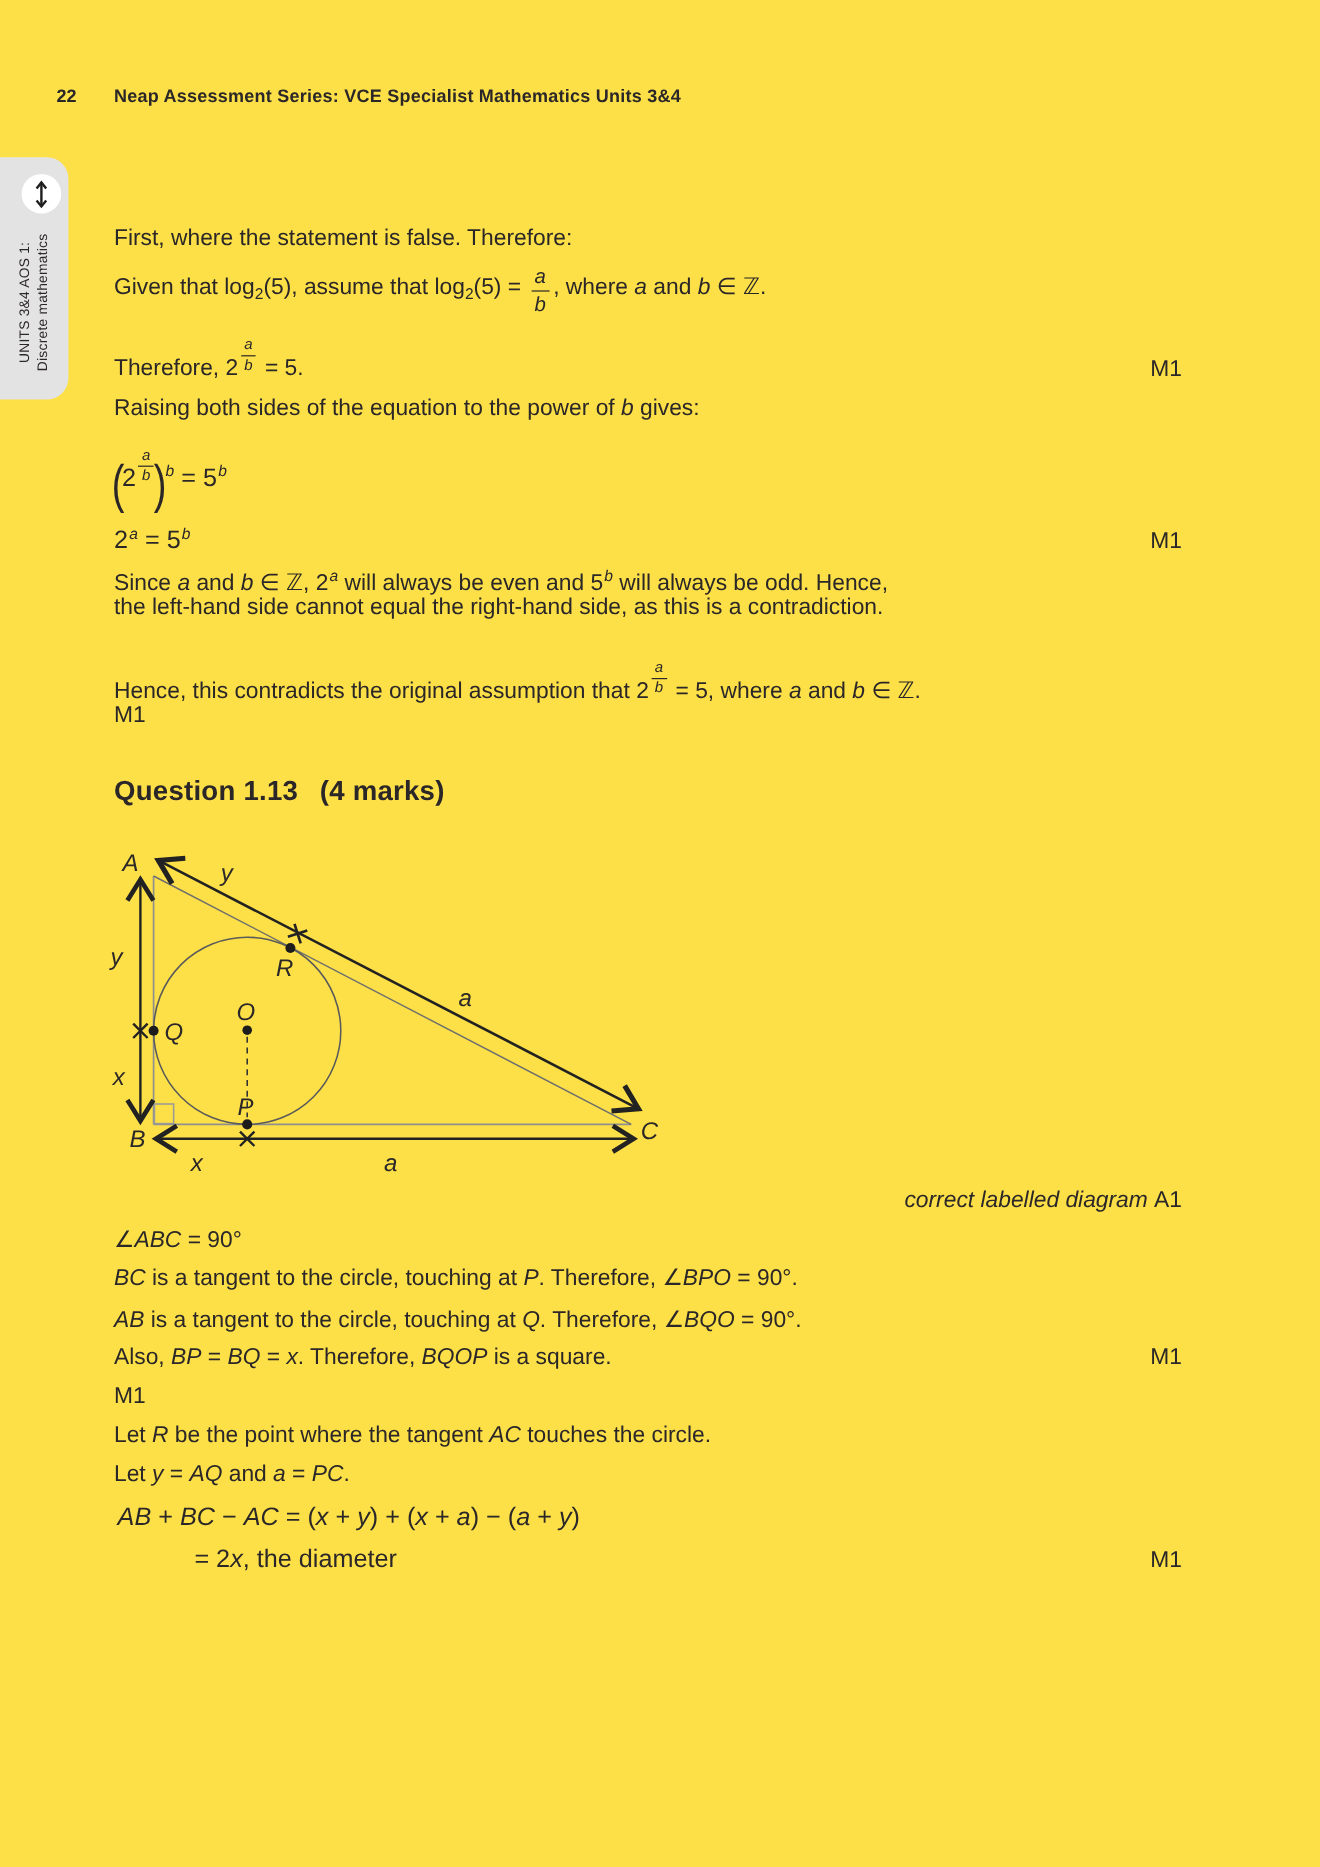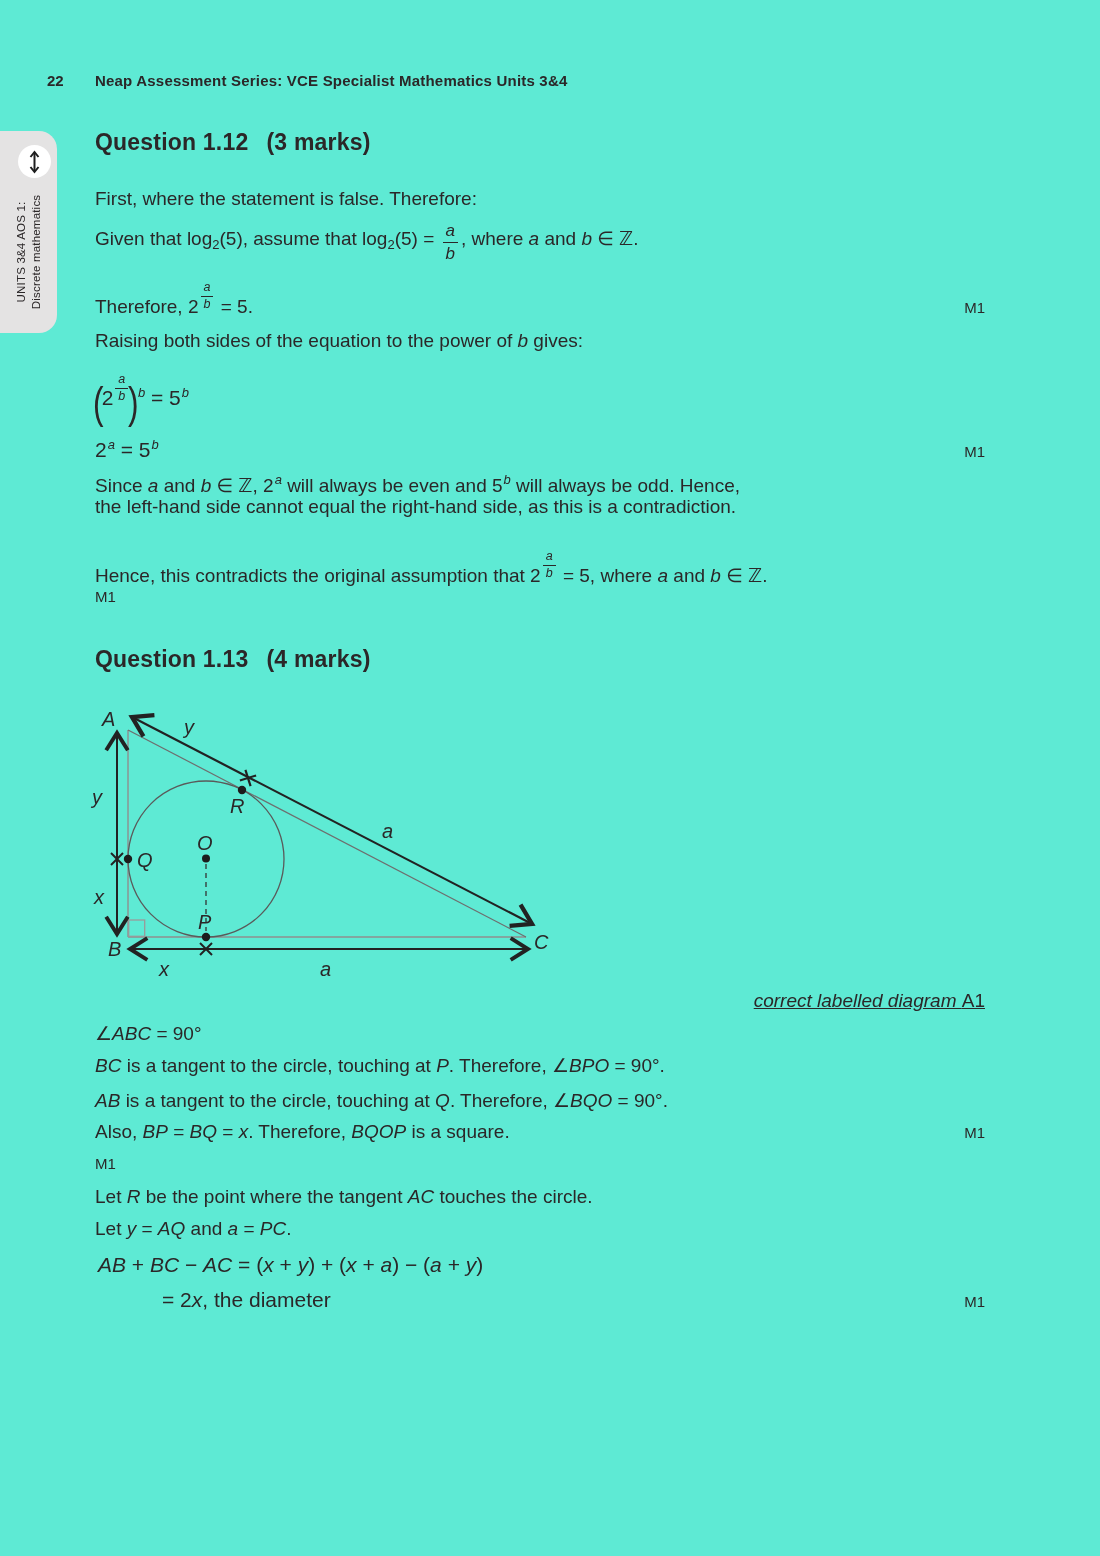--- a/index.html
+++ b/index.html
@@ -1,49 +1,49 @@
 <!DOCTYPE html>
 <html><head>
 <meta charset="utf-8">
 <style>
   html,body{margin:0;padding:0;background:#fff;}
-  .page{position:relative;width:1100px;height:1556px;background:#5eead4;overflow:hidden;
+  .page{position:relative;width:1100px;height:1556px;background:#fde047;overflow:hidden;
         font-family:"Liberation Sans","DejaVu Sans",sans-serif;color:#2b2728;}
   .hdr{position:absolute;top:72px;left:0;width:1100px;font-size:15px;font-weight:bold;}
   .hdr .pgnum{position:absolute;left:47px;top:0;}
   .hdr .ttl{position:absolute;left:95px;top:0;letter-spacing:.2px;}
   
   .tab{position:absolute;left:0;top:131px;width:57px;height:202px;background:#e4e3e3;
        border-radius:0 18px 18px 0;}
   .tab .circ{position:absolute;left:18px;top:14px;width:33px;height:33px;background:#fff;border-radius:50%;}
   .tab .circ svg{position:absolute;left:6px;top:4px;}
   .tab .vtext{position:absolute;top:60%;left:50%;transform:translate(-50%,-50%) rotate(-90deg);
        white-space:nowrap;text-align:center;font-size:11.5px;line-height:15px;color:#2b2728;letter-spacing:.2px;}
   
   .row{position:absolute;left:95px;width:890px;font-size:19px;line-height:26px;}
   .row.flex{display:flex;justify-content:space-between;align-items:baseline;}
   .qhead{font-size:23px;font-weight:800;letter-spacing:.2px;}
   .qhead .marks{margin-left:18px;}
-  .mark{font-size:15px;}
+  .mark{font-size:19px;}
   .i{font-style:italic;}
   sup.e{font-size:13px;vertical-align:8px;margin-left:1px;}
   sup.e.i{font-style:italic;}
   sub.s{font-size:13px;vertical-align:-4px;}
   .fracsup{display:inline-block;text-align:center;font-size:12.5px;font-style:italic;
            line-height:1.1;vertical-align:5px;margin:0 2px;}
   .fracsup .top{display:block;border-bottom:1.4px solid currentColor;padding:0 3px 1px;}
   .fracsup .bot{display:block;padding-top:1px;}
   .fracin{display:inline-block;text-align:center;font-size:17px;font-style:italic;
           line-height:1.15;vertical-align:-0.8em;margin:0 3px;}
   .fracin .top{display:block;border-bottom:1.4px solid currentColor;padding:0 3px 1px;}
   .fracin .bot{display:block;padding-top:1px;}
   .bigp{display:inline-block;font-size:44px;font-weight:400;transform:scaleX(.72);
         vertical-align:-13px;line-height:0;margin:0 -4px;}
   .eqline{font-size:21px;}
-  .note{text-align:right;font-size:19px;text-decoration:underline;}
+  .note{text-align:right;font-size:19px;}
   .diagram text{font-size:20px;font-style:italic;fill:#2b2728;}
 </style>
 </head>
 <body>
 
 <div class="page">
 
   <div class="hdr">
     <span class="pgnum">22</span>
     <span class="ttl">Neap Assessment Series: VCE Specialist Mathematics Units 3&amp;4</span>
@@ -56,23 +56,20 @@
         <polyline points="6.5,8 10.5,3 14.5,8" fill="none" stroke="#1e1e1e" stroke-width="2"></polyline>
         <polyline points="6.5,18 10.5,23 14.5,18" fill="none" stroke="#1e1e1e" stroke-width="2"></polyline>
       </svg>
     </div>
     <div class="vtext">
       <div>UNITS 3&amp;4 AOS 1:</div>
       <div>Discrete mathematics</div>
     </div>
   </div>
 
-  <div class="row qhead" style="top:129px">
-    <span>Question 1.12</span><span class="marks">(3 marks)</span>
-  </div>
 
   <div class="row" style="top:186px"><span><span>First, where the statement is false. Therefore:</span></span></div>
 
   <div class="row" style="top:221px"><span><span>Given that log</span><sub class="s">2</sub><span>(5), assume that log</span><sub class="s">2</sub><span>(5) = </span><span class="fracin"><span class="top">a</span><span class="bot">b</span></span><span>, where </span><span class="i">a</span><span> and </span><span class="i">b</span><span> ∈ ℤ.</span></span></div>
 
   <div class="row flex" style="top:281px">
     <span><span>Therefore, 2</span><span class="fracsup"><span class="top">a</span><span class="bot">b</span></span><span> = 5.</span></span>
     <span class="mark">M1</span>
   </div>
 

